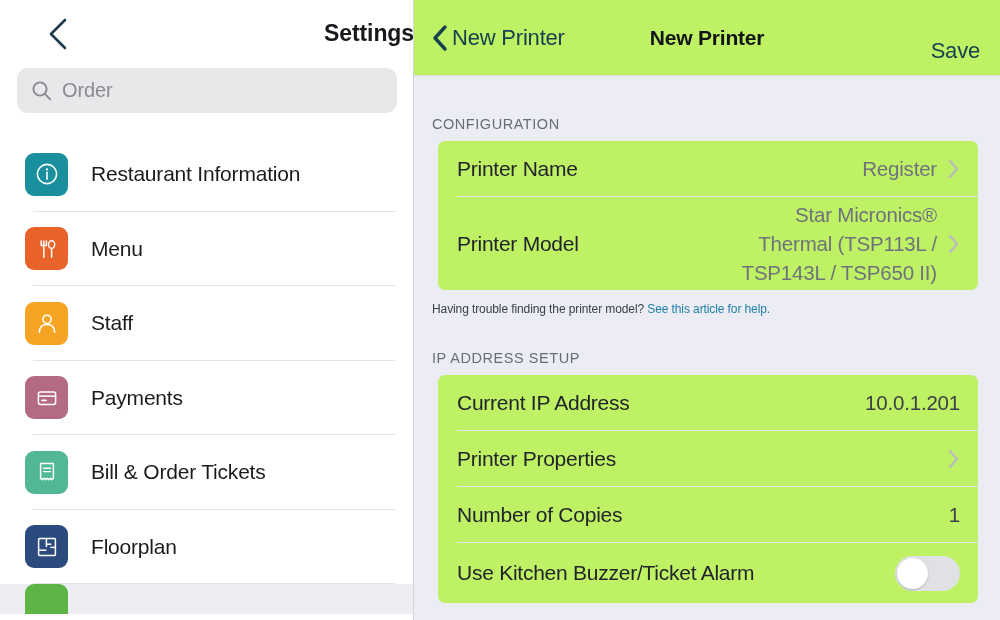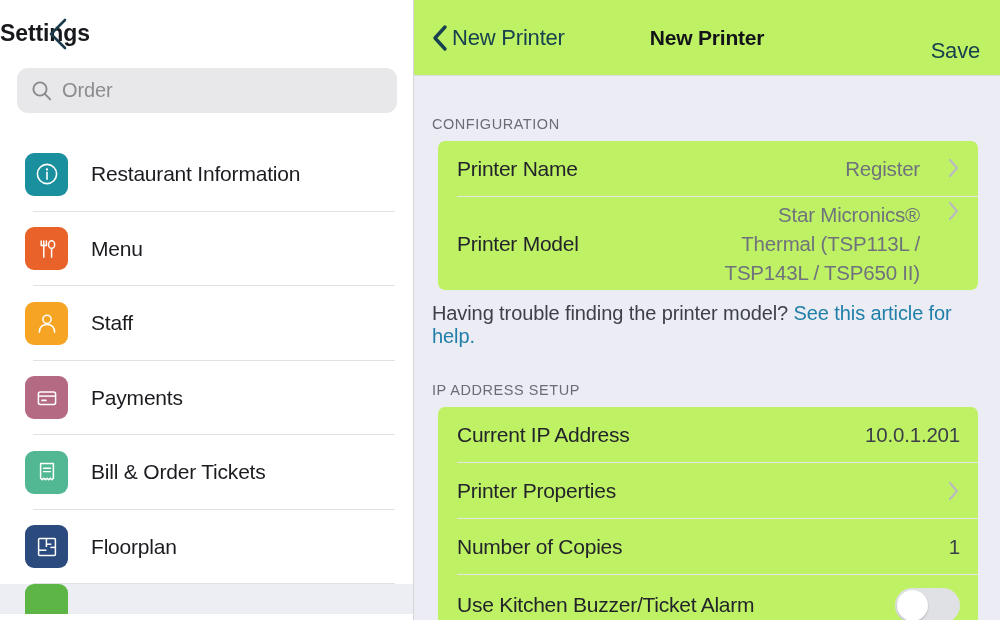--- a/index.html
+++ b/index.html
@@ -51,21 +51,21 @@
     width: 44px;
     height: 44px;
     display: flex;
     align-items: center;
     justify-content: center;
     cursor: pointer;
   }
 
   .sb-title {
     width: 100%;
-    text-align: left;
+    text-align: right;
     font-size: 23px;
     font-weight: bold;
     color: #17181c;
     letter-spacing: -0.1px;
   }
 
   .search-wrap {
     margin: 2px 17px 0 17px;
     height: 45px;
     background: #e8e8ea;
@@ -225,21 +225,22 @@
   .row-label {
     font-size: 21px;
     color: #23242a;
     letter-spacing: -0.25px;
     flex: 0 0 auto;
   }
 
   .row-right {
     margin-left: auto;
     display: flex;
-    gap: 27px;
+    align-items: center;
+    gap: 10px;
   }
 
   .row-value {
     font-size: 20.5px;
     color: #6f727c;
     letter-spacing: -0.2px;
     text-align: right;
   }
   .row-value.dark { color: #3c3f47; }
   .row-value.multiline {
@@ -248,21 +249,21 @@
   }
 
   .row.tall { min-height: 93px; }
 
   .chev { flex: 0 0 auto; display: block; }
 
   .help-text {
     padding-left: 18px;
     padding-right: 18px;
     margin-top: 12px;
-    font-size: 20px;
+    font-size: 12px;
     color: #3d4048;
     letter-spacing: -0.1px;
   }
   .help-link {
     color: #1f7fa8;
     text-decoration: none;
     cursor: pointer;
   }
 
   .toggle {

